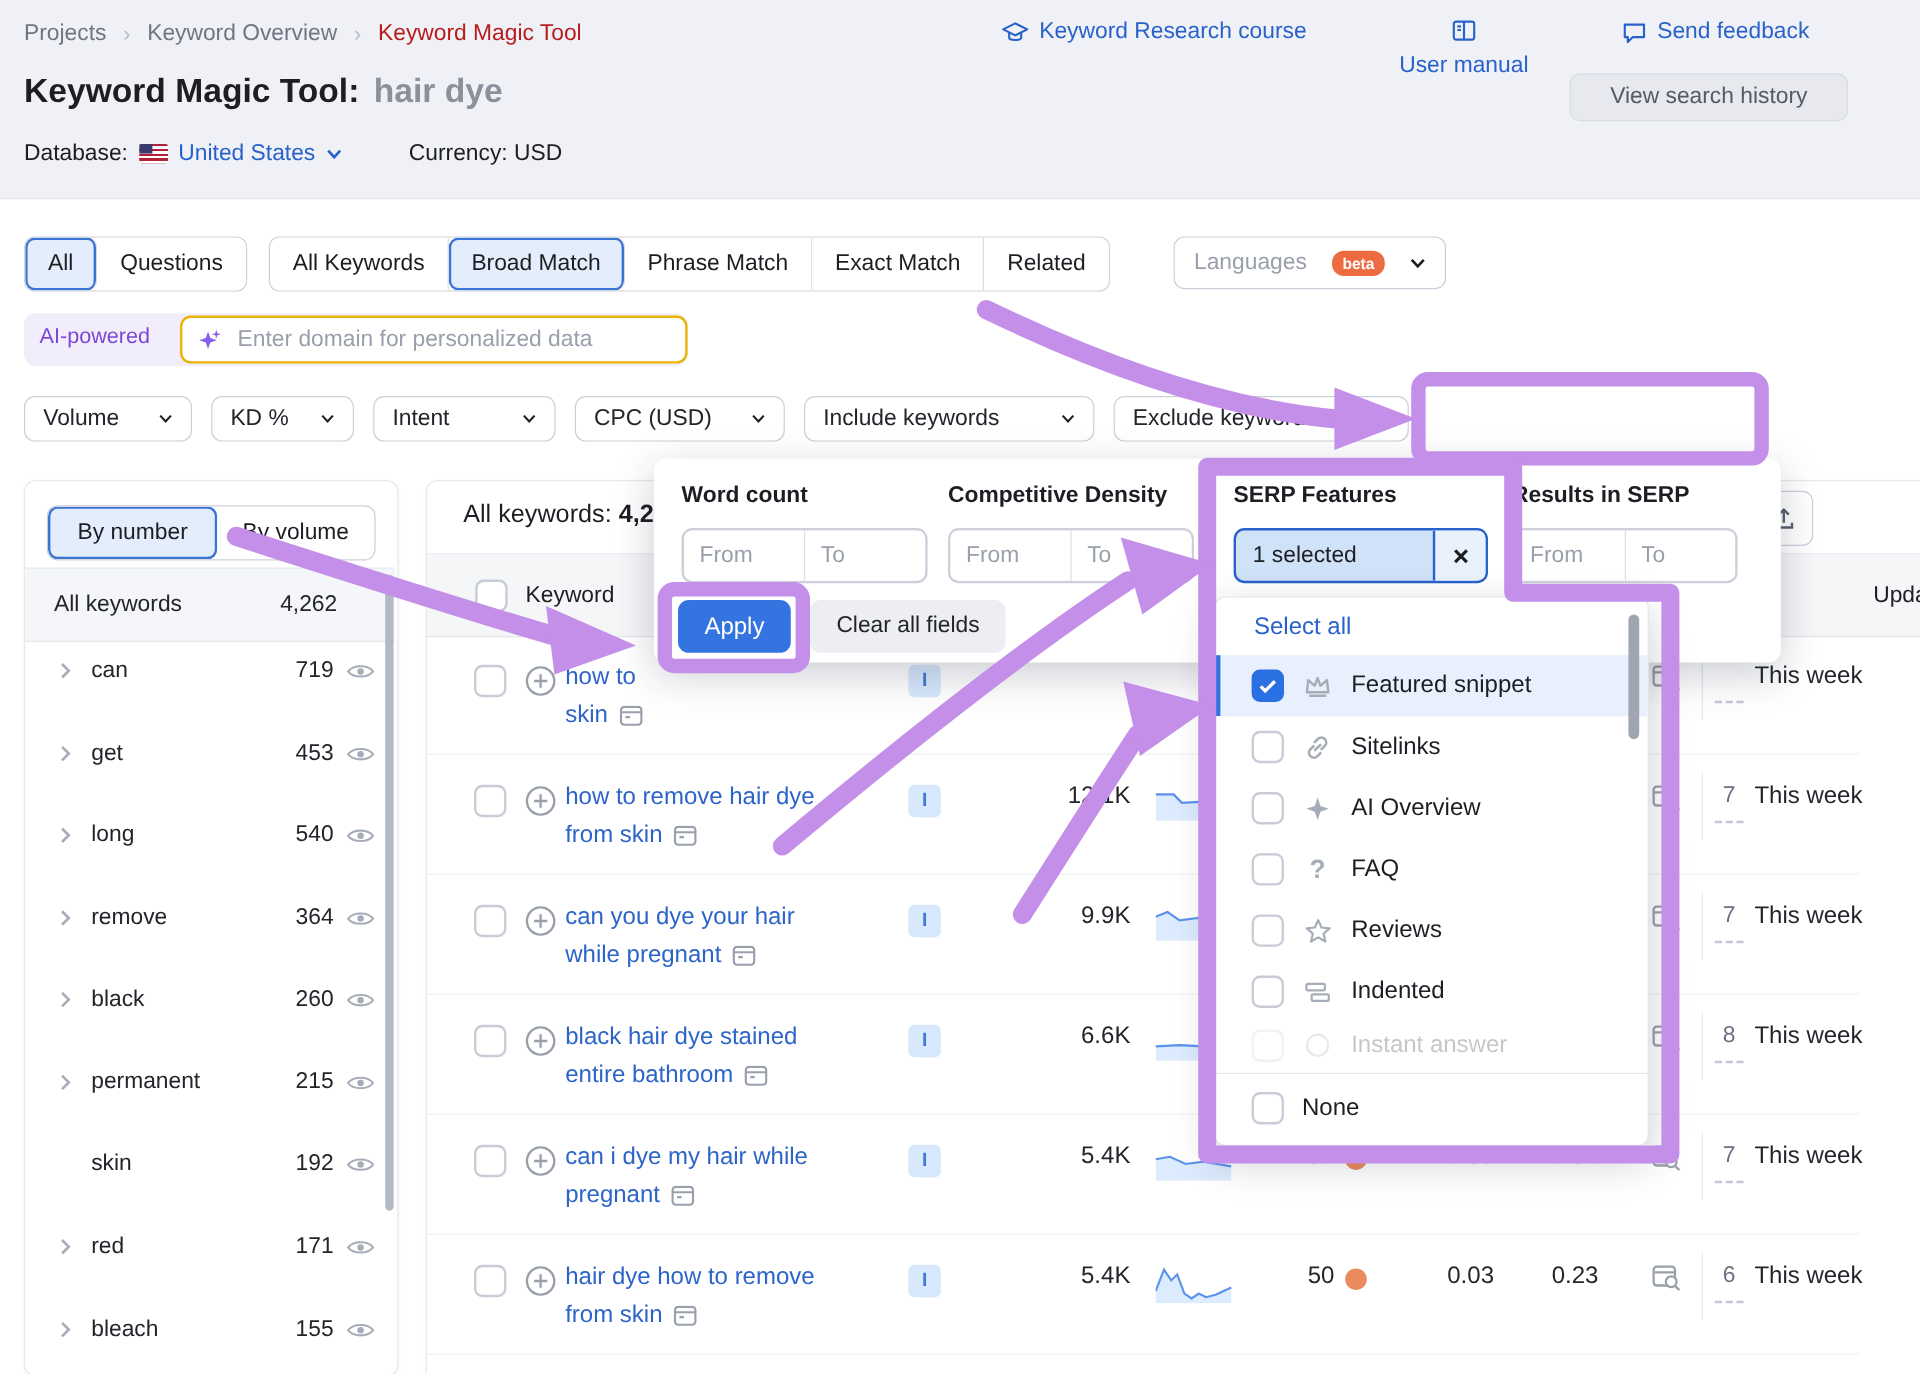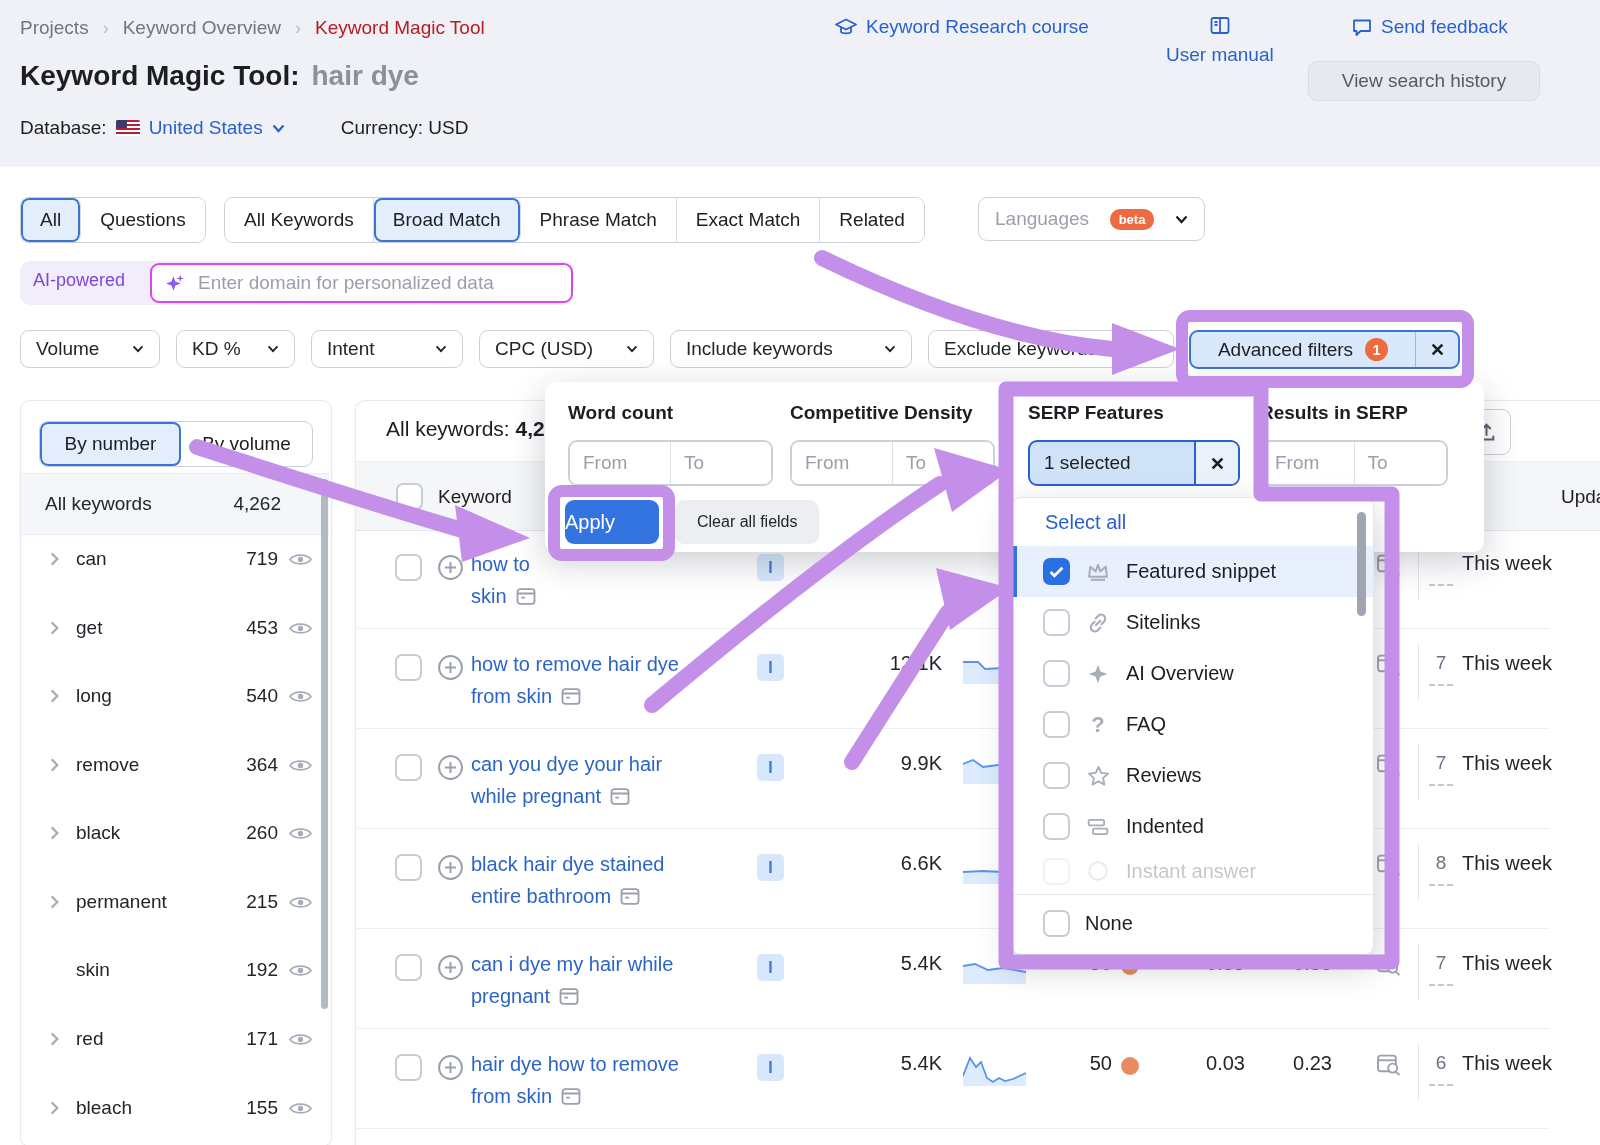--- a/index.html
+++ b/index.html
@@ -21,21 +21,21 @@
   .flag:after{content:"";position:absolute;left:0;top:0;width:11px;height:8px;background:#3c3b6e;}
   .bluelink{color:#2a62cc;cursor:pointer;}
   
   .tgroup{height:44px;background:#fff;border:1px solid #ccd0da;border-radius:9px;overflow:hidden;}
   .tab{height:44px;padding:0 19px;font-size:19px;color:#1d1e23;justify-content:center;cursor:pointer;border-right:1px solid #d8dbe2;background:#fff;white-space:nowrap;}
   .tab:last-child{border-right:none;}
   .tab.sel{background:#e3edfb;box-shadow:inset 0 0 0 2px #3b74d2;border-radius:8px;}
   
   .aiwrap{left:20px;top:261px;width:553px;height:44px;background:#f2edfb;border-radius:10px;}
   .aibadge{left:33px;top:270px;font-size:18px;color:#7d46d9;}
-  .aiinput{left:150px;top:263px;width:423px;height:40px;border:2px solid #d946ef;border-radius:9px;background:#fff;box-sizing:border-box;}
+  .aiinput{left:150px;top:263px;width:423px;height:40px;border:2px solid #eab308;border-radius:9px;background:#fff;box-sizing:border-box;}
   .aiinput input{border:none;outline:none;width:360px;margin-left:44px;height:36px;font-size:19px;color:#23252b;font-family:"Liberation Sans",sans-serif;background:transparent;}
   .aiinput input::placeholder{color:#9aa0ab;}
   
   .fbtn{height:38px;background:#fff;border:1px solid #ccd0da;border-radius:9px;font-size:19px;color:#23252b;padding:0 15px;gap:12px;justify-content:space-between;box-sizing:border-box;cursor:pointer;}
   .advbtn{left:1189px;top:330px;width:271px;height:39px;background:#d9e8fb;border:2px solid #3b74d2;border-radius:9px;box-sizing:border-box;cursor:pointer;}
   .advbadge{width:23px;height:23px;border-radius:50%;background:#ed6b40;color:#fff;font-size:14px;font-weight:700;justify-content:center;}
   .betapill{background:#ed6b40;color:#fff;font-size:13px;font-weight:700;border-radius:10px;padding:3px 9px;}
   
   .card{background:#fff;border:1px solid #e7e9ee;box-shadow:0 1px 3px rgba(30,35,60,.06);}
   
@@ -58,22 +58,22 @@
   .updated{font-size:20px;color:#23252b;white-space:nowrap;text-align:right;}
   .coldiv{width:1px;background:#e3e6eb;}
   
   .panel{left:545px;top:382px;width:939px;height:170px;background:#fff;border-radius:10px;box-shadow:0 10px 34px rgba(25,30,55,.22);z-index:10;}
   .plabel{font-size:19px;font-weight:700;color:#1d1e23;white-space:nowrap;}
   .pair{display:flex;border:2px solid #ccd0da;border-radius:9px;background:#fff;overflow:hidden;box-sizing:border-box;height:46px;}
   .pair input{border:none;outline:none;width:50%;padding:0 13px;font-size:19px;color:#23252b;font-family:"Liberation Sans",sans-serif;}
   .pair input::placeholder{color:#9aa0ab;}
   .pair input + input{border-left:1px solid #dcdfe5;}
   .selctl{display:flex;height:46px;border:2px solid #2a62cc;border-radius:9px;background:#cfe2f8;box-sizing:border-box;overflow:hidden;cursor:pointer;}
-  .applybtn{width:94px;height:44px;background:#3474e0;border-radius:9px;color:#fff;font-size:20px;justify-content:flex-start;cursor:pointer;}
-  .clearbtn{height:44px;background:#eceef2;border-radius:9px;color:#23252b;font-size:16px;padding:0 22px;justify-content:center;cursor:pointer;}
+  .applybtn{width:94px;height:44px;background:#3474e0;border-radius:9px;color:#fff;font-size:20px;justify-content:center;cursor:pointer;}
+  .clearbtn{height:44px;background:#eceef2;border-radius:9px;color:#23252b;font-size:19px;padding:0 22px;justify-content:center;cursor:pointer;}
   
   .ddown{left:1012px;top:497px;width:360px;height:456px;background:#fff;border:1px solid #e3e6eb;border-radius:9px;box-shadow:0 12px 34px rgba(25,30,55,.22);z-index:12;overflow:hidden;}
   .ddrow{display:flex;align-items:center;height:51px;padding-left:30px;gap:15px;}
   .ddrow.hl{background:#e7f0fc;box-shadow:inset 4px 0 0 #3273dd;}
   .ddlabel{font-size:20px;color:#1d1e23;}
   .ddcb{width:27px;height:27px;border:2px solid #c7ccd6;border-radius:7px;background:#fff;box-sizing:border-box;flex:none;cursor:pointer;}
   .ddcb.on{background:#2a70e2;border-color:#2a70e2;display:flex;align-items:center;justify-content:center;}
   .ddicon{width:26px;display:flex;justify-content:center;color:#a7adb8;flex:none;}
   
   .annrect{border:12px solid #c48fe8;border-radius:14px;z-index:30;pointer-events:none;box-sizing:border-box;}
@@ -219,33 +219,20 @@
       <svg width="12" height="8" viewBox="0 0 13 9">
         <path d="M1.5 1.5 L6.5 7 L11.5 1.5" fill="none" stroke="#1d1e23" stroke-width="2"></path>
       </svg>
     </div>
   <div class="abs flex fbtn" style="left:928px;top:330px;width:246px;">
       <span>Exclude keywords</span>
       <svg width="12" height="8" viewBox="0 0 13 9">
         <path d="M1.5 1.5 L6.5 7 L11.5 1.5" fill="none" stroke="#1d1e23" stroke-width="2"></path>
       </svg>
     </div>
-  <div class="abs flex advbtn">
-    <div class="flex" style="flex:1;justify-content:center;gap:12px;">
-      <span style="font-size:19px;">Advanced filters</span>
-      <span class="flex advbadge">1</span>
-    </div>
-    <div class="flex" style="width:42px;height:100%;border-left:1px solid #9dbbe8;justify-content:center;">
-      <span>
-          <svg width="13" height="13" viewBox="0 0 12 12">
-            <path d="M1.5 1.5 L10.5 10.5 M10.5 1.5 L1.5 10.5" stroke="#1d1e23" stroke-width="2.4"></path>
-          </svg>
-        </span>
-    </div>
-  </div>
 
   <div class="abs card" style="left:20px;top:400px;width:310px;height:745px;border-radius:10px;">
     <div class="abs flex toggle" style="left:18px;top:20px;width:272px;">
       <div class="flex tgl sel" style="width:141px;">
           <span>By number</span>
         </div>
       <div class="flex tgl" style="width:131px;">
           <span>By volume</span>
         </div>
     </div>

